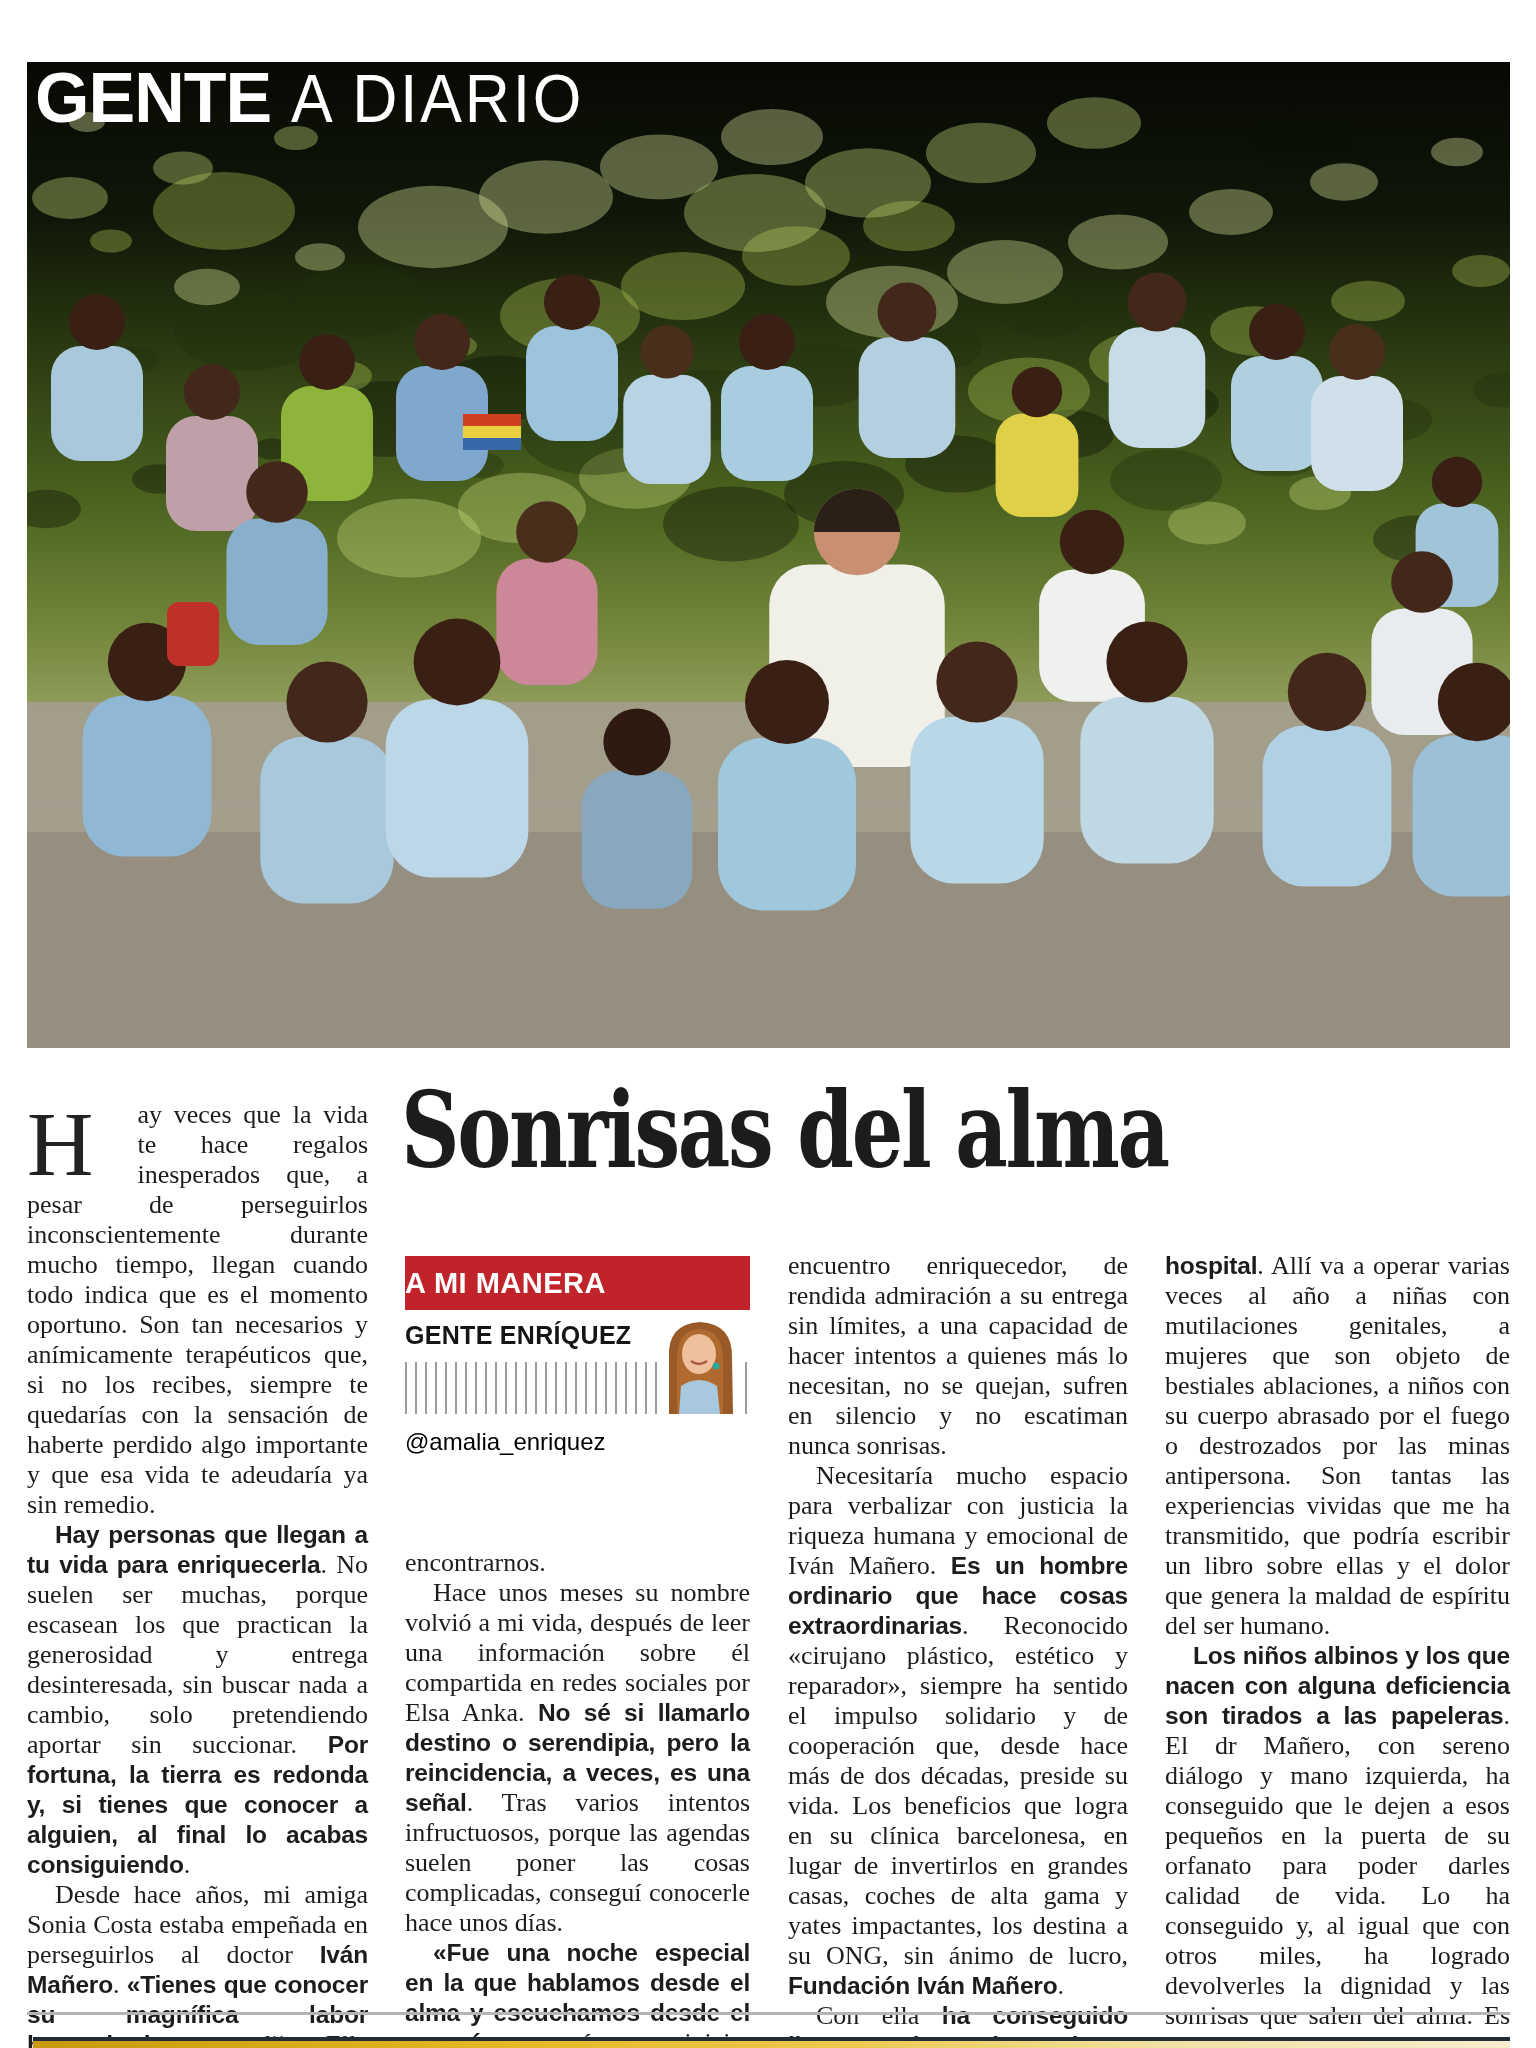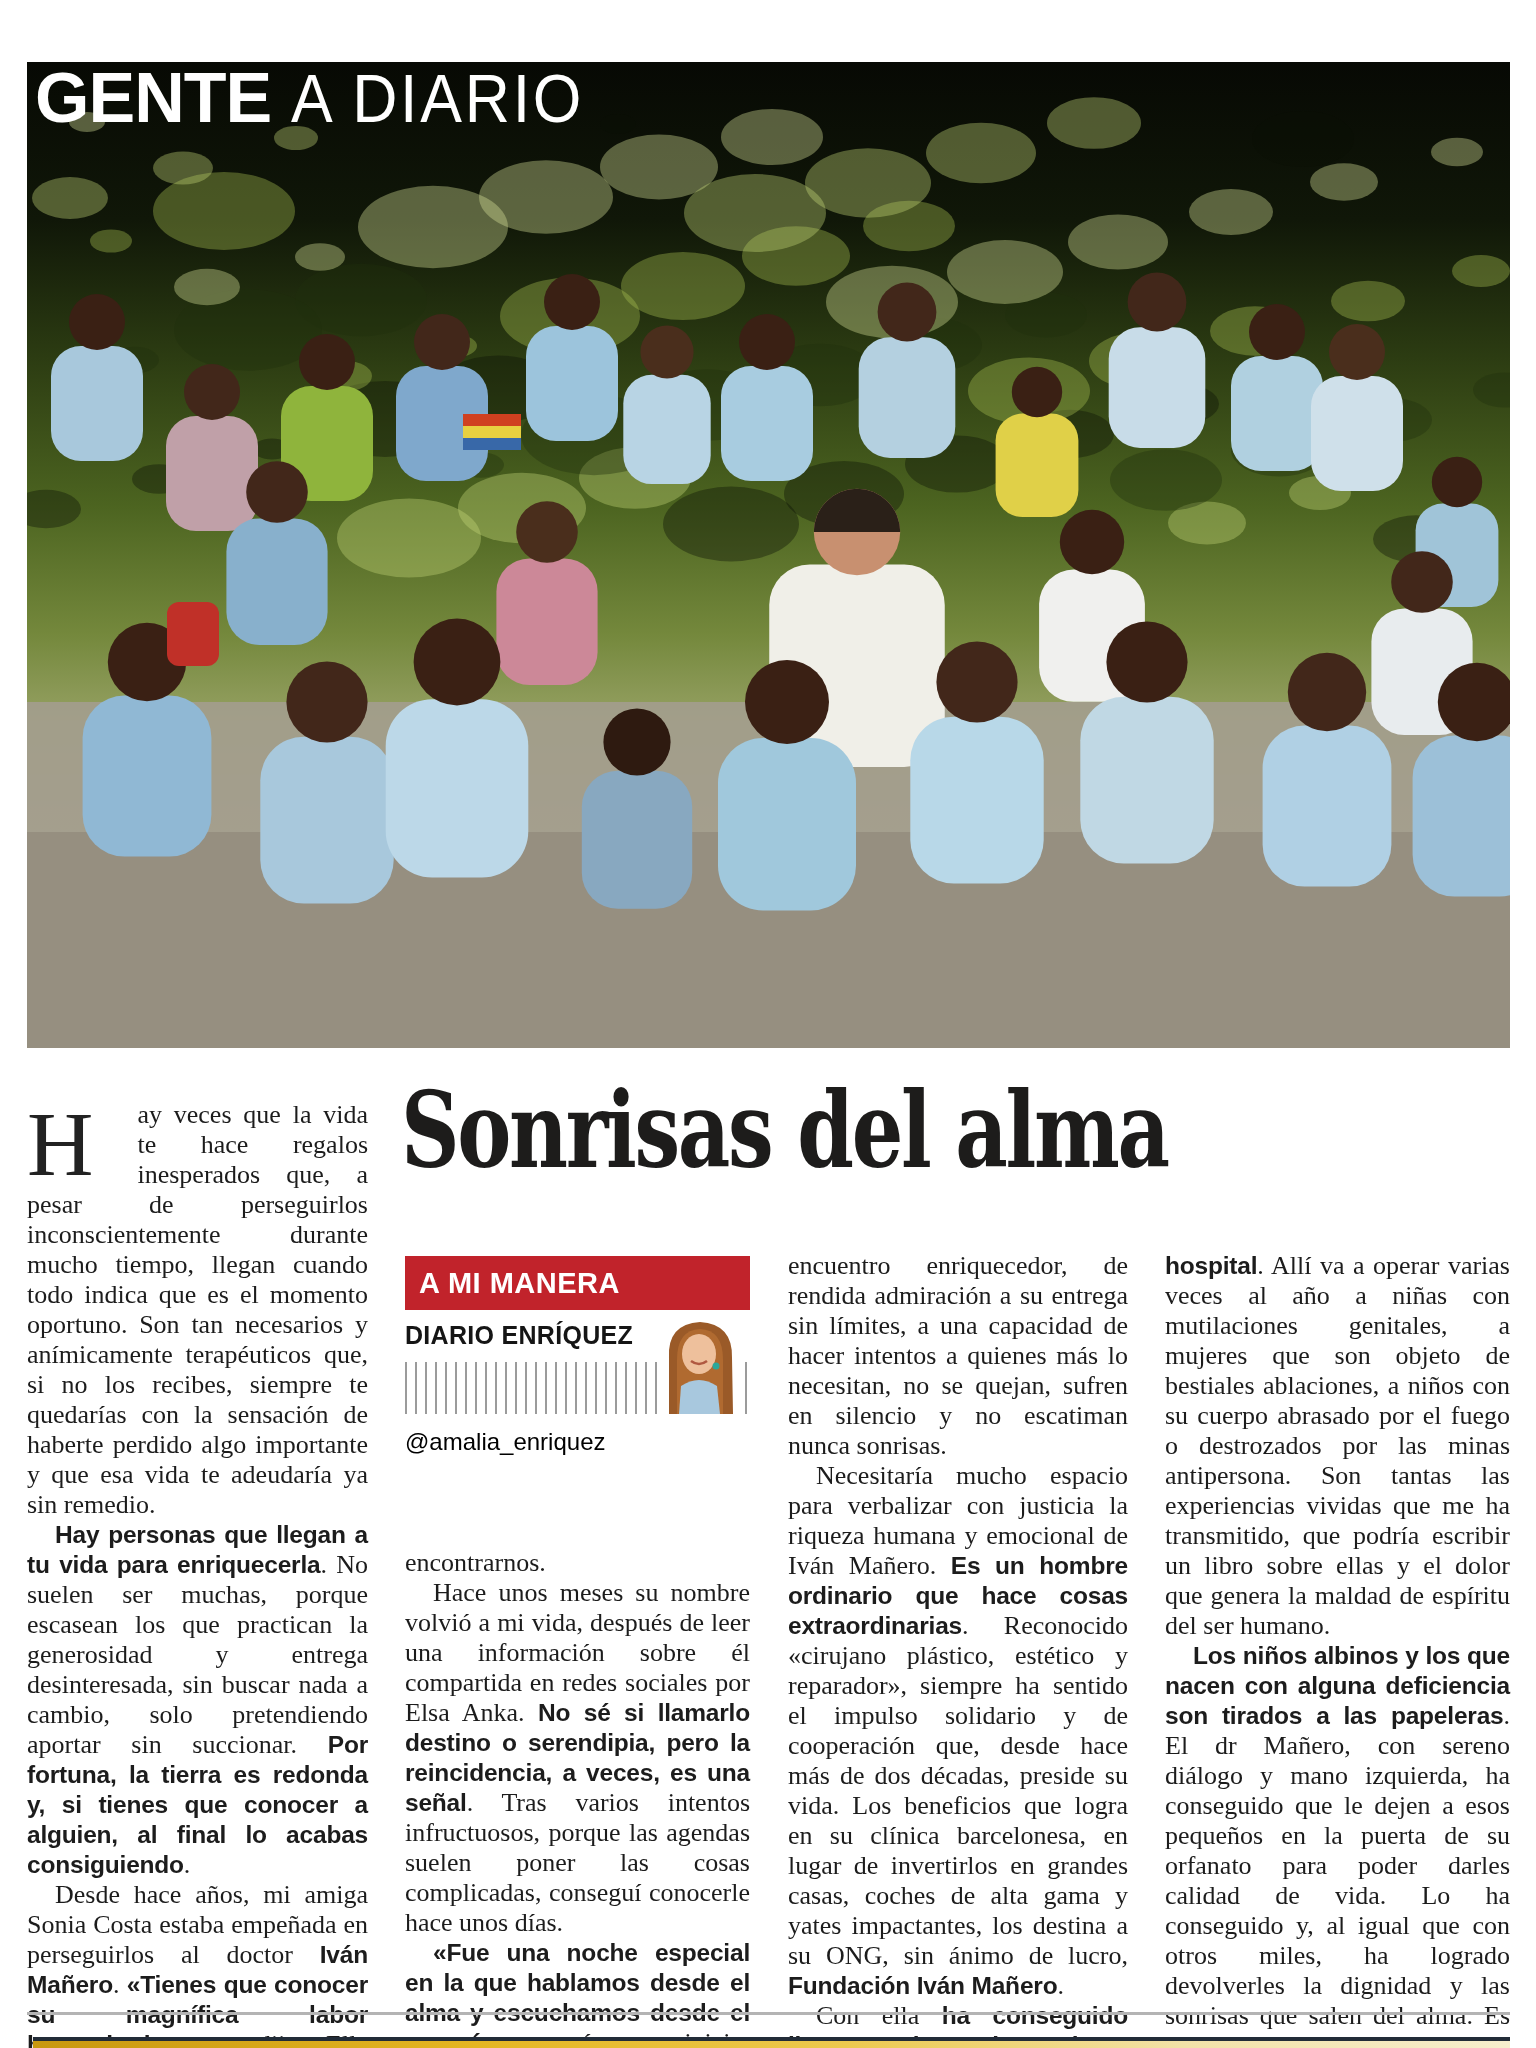--- a/index.html
+++ b/index.html
@@ -25,21 +25,21 @@
   .col p.first{text-indent:0;}
   .b{font-family:Liberation Sans, sans-serif;font-weight:bold;font-size:24.5px;letter-spacing:-.2px;}
   .col1{left:27px;top:1100px;width:341px;}
   .col2{left:405px;top:1548px;width:345px;}
   .col3{left:788px;top:1251px;width:340px;}
   .col4{left:1165px;top:1251px;width:345px;}
   .dropcap{float:left;font-size:92px;line-height:76px;padding:6px 44px 2px 0;color:#222;}
 
   
   .kicker{position:absolute;left:405px;top:1256px;width:345px;height:54px;box-sizing:border-box;
-          display:flex;align-items:center;padding-left:14px;color:#fff;
+          display:flex;align-items:center;color:#fff;
           font-family:"Liberation Sans",sans-serif;font-weight:bold;font-size:29px;letter-spacing:.5px;}
   .byname{position:absolute;left:405px;top:1321px;font-family:"Liberation Sans",sans-serif;
           font-weight:bold;font-size:25px;color:#151515;letter-spacing:.3px;}
   .barcode{position:absolute;left:405px;top:1362px;width:345px;height:52px;
            background:repeating-linear-gradient(90deg,#9b9b9b 0 2px,transparent 2px 10px);}
   .avatar{position:absolute;left:657px;top:1314px;width:85px;height:100px;}
   .handle{position:absolute;left:405px;top:1428px;font-family:"Liberation Sans",sans-serif;
           font-size:24px;color:#000000;}
 
   
@@ -260,21 +260,21 @@
 
   <div class="headline">Sonrisas del alma</div>
 
   <div class="col col1">
     <p class="first"><span class="dropcap">H</span><span><span>ay veces que la vida te hace regalos inesperados que, a pesar de perseguirlos inconscientemente durante mucho tiempo, llegan cuando todo indica que es el momento oportuno. Son tan necesarios y anímicamente terapéuticos que, si no los recibes, siempre te quedarías con la sensación de haberte perdido algo importante y que esa vida te adeudaría ya sin remedio.</span></span></p>
     <p><span><span class="b">Hay personas que llegan a tu vida para enriquecerla</span><span>. No suelen ser muchas, porque escasean los que practican la generosidad y entrega desinteresada, sin buscar nada a cambio, solo pretendiendo aportar sin succionar. </span><span class="b">Por fortuna, la tierra es redonda y, si tienes que conocer a alguien, al final lo acabas consiguiendo</span><span>.</span></span></p>
     <p><span><span>Desde hace años, mi amiga Sonia Costa estaba empeñada en perseguirlos al doctor </span><span class="b">Iván Mañero</span><span>. </span><span class="b">«Tienes que conocer su magnífica labor humanitaria»</span><span>, me dijo. Ella sabía que ese es siempre el cebo perfecto para que muestre interés por alguien. Por circunstancias, pasó el tiempo y nunca pudimos</span></span></p>
   </div>
 
   <div class="kicker" style="background: rgb(193, 35, 43);">A MI MANERA</div>
-  <div class="byname">DIARIO ENRÍQUEZ</div>
+  <div class="byname">GENTE ENRÍQUEZ</div>
   <div class="barcode"></div>
   <div class="avatar">
     <svg viewBox="0 0 85 100">
       <rect x="0" y="0" width="85" height="100" fill="#ffffff"></rect>
       <path d="M12,100 L12,44 Q10,10 43,8 Q76,10 75,44 L76,100 Z" fill="#9a5a28"></path>
       <path d="M20,100 L20,46 Q20,16 43,15 Q66,16 66,46 L66,100 Z" fill="#b06a30"></path>
       <ellipse cx="42" cy="40" rx="17" ry="20" fill="#eec09c"></ellipse>
       <path d="M34,47 Q42,53 50,47" stroke="#b05840" stroke-width="2.5" fill="none"></path>
       <circle cx="59" cy="52" r="3.5" fill="#2aa89a"></circle>
       <path d="M22,100 L24,72 Q42,60 60,72 L63,100 Z" fill="#a8c8de"></path>

